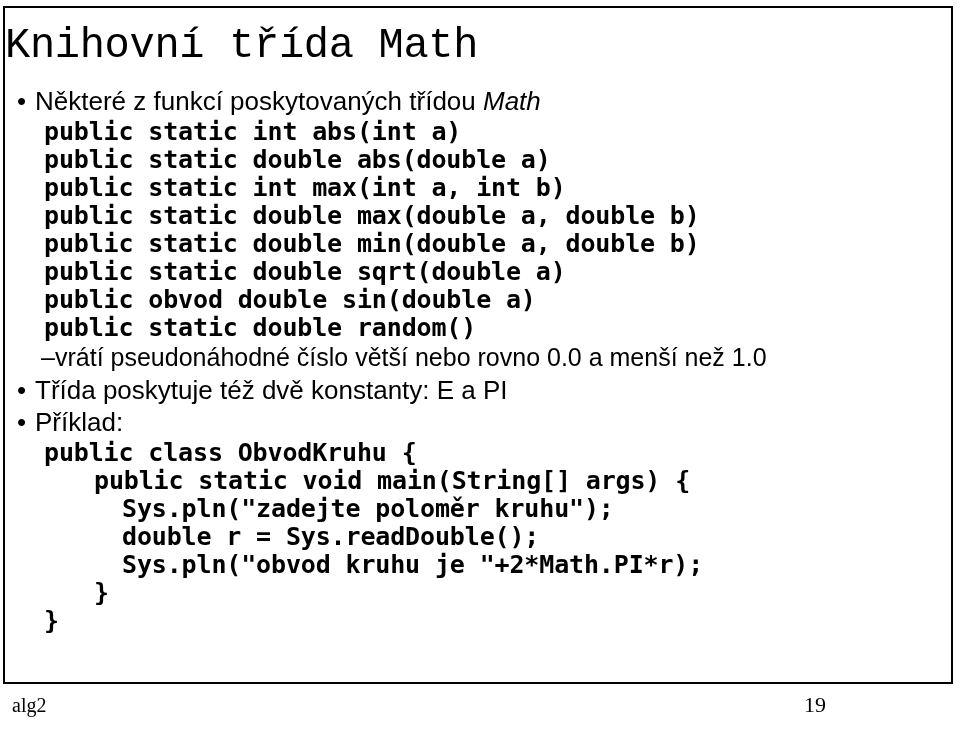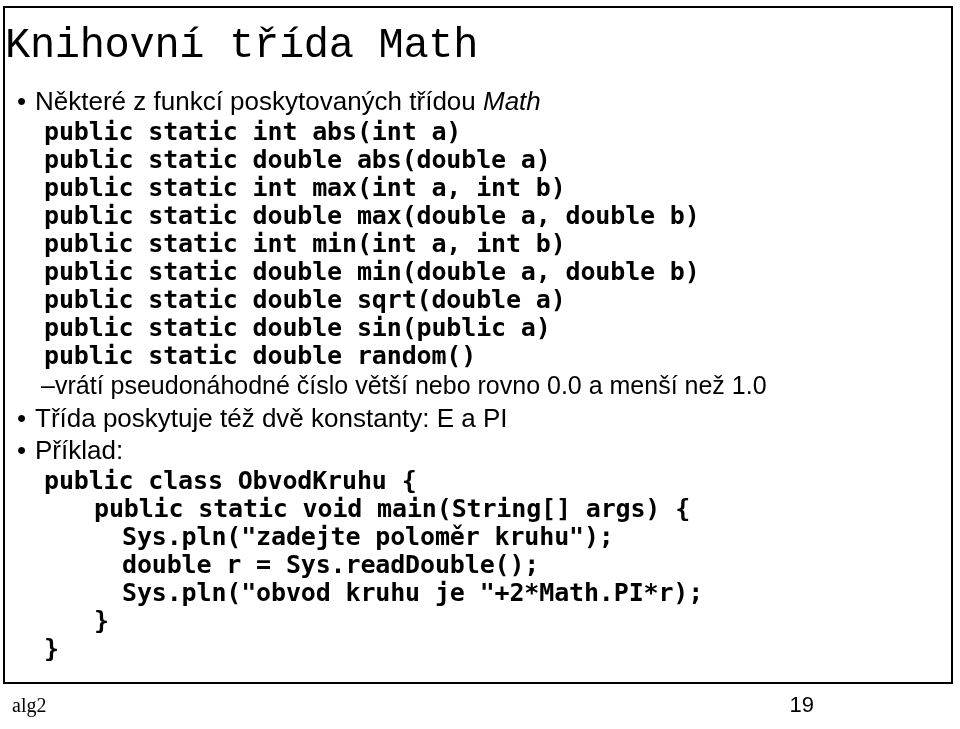--- a/index.html
+++ b/index.html
@@ -114,47 +114,46 @@
   #footer-left {
     position: absolute;
     left: 12px;
     top: 0;
     font-family: "Liberation Serif", serif;
     font-size: 20px;
     line-height: 26px;
   }
   #footer-right {
     position: absolute;
-    right: 26px;
+    right: 14px;
     top: 0;
-    font-family: Liberation Sans, sans-serif;
+    font-family: Liberation Serif, serif;
     font-size: 22px;
     line-height: 26px;
   }
 </style>
 </head>
 <body>
 
 <div id="slide">
 
   <div id="content-frame">
 
     <div id="slide-title">Knihovní třída Math</div>
 
     <div id="body-region">
         <div class="line bullet1"><span class="dot">•</span><span>Některé z funkcí poskytovaných třídou </span><span class="em">Math</span></div>
         <div class="gap-2"></div>
         <div class="line code">public static int abs(int a)</div>
         <div class="line code">public static double abs(double a)</div>
         <div class="line code">public static int max(int a, int b)</div>
         <div class="line code">public static double max(double a, double b)</div>
-        <div class="line code">public static int min(int a, int b)</div>
         <div class="line code">public static double min(double a, double b)</div>
         <div class="line code">public static double sqrt(double a)</div>
-        <div class="line code">public static double sin(public a)</div>
+        <div class="line code">public obvod double sin(double a)</div>
         <div class="line code">public static double random()</div>
         <div class="line bullet2"><span class="dash">–</span><span>vrátí pseudonáhodné číslo větší nebo rovno 0.0 a menší než 1.0</span></div>
         <div class="gap-3"></div>
         <div class="line bullet1"><span class="dot">•</span><span>Třída poskytuje též dvě konstanty: E a PI</span></div>
         <div class="gap-2"></div>
         <div class="line bullet1"><span class="dot">•</span><span>Příklad:</span></div>
         <div class="gap-2"></div>
         <div class="line code">public class ObvodKruhu {</div>
         <div class="line code i1">public static void main(String[] args) {</div>
         <div class="line code i2">Sys.pln("zadejte poloměr kruhu");</div>

